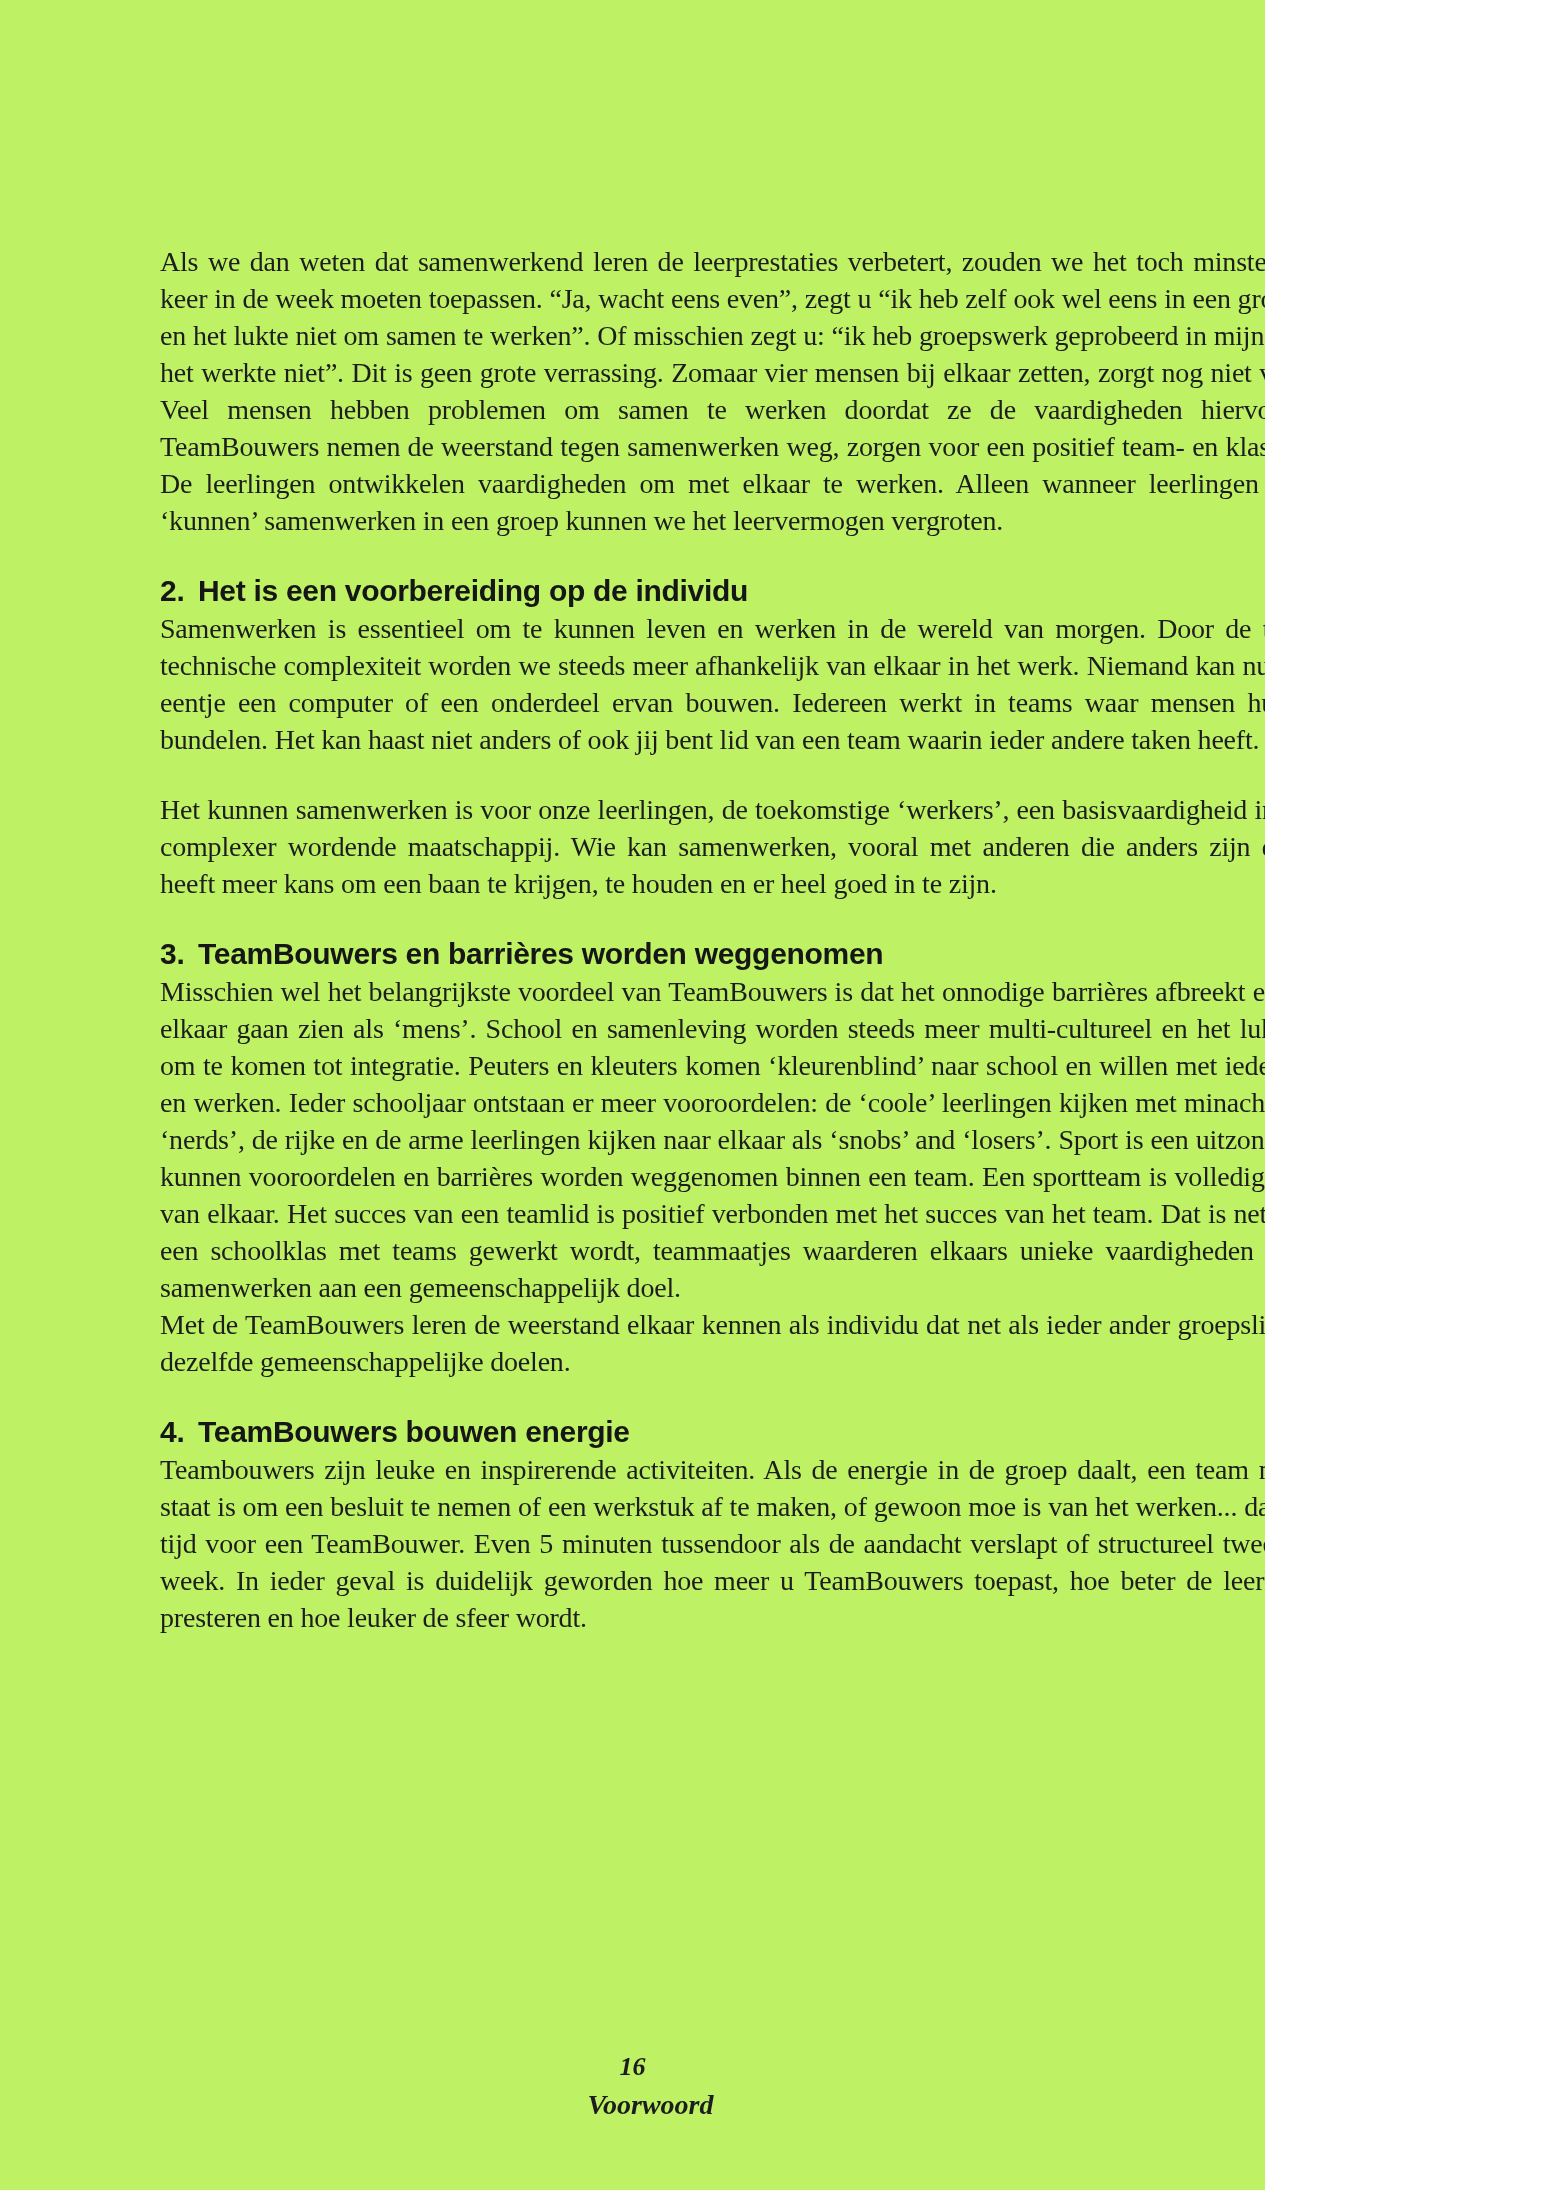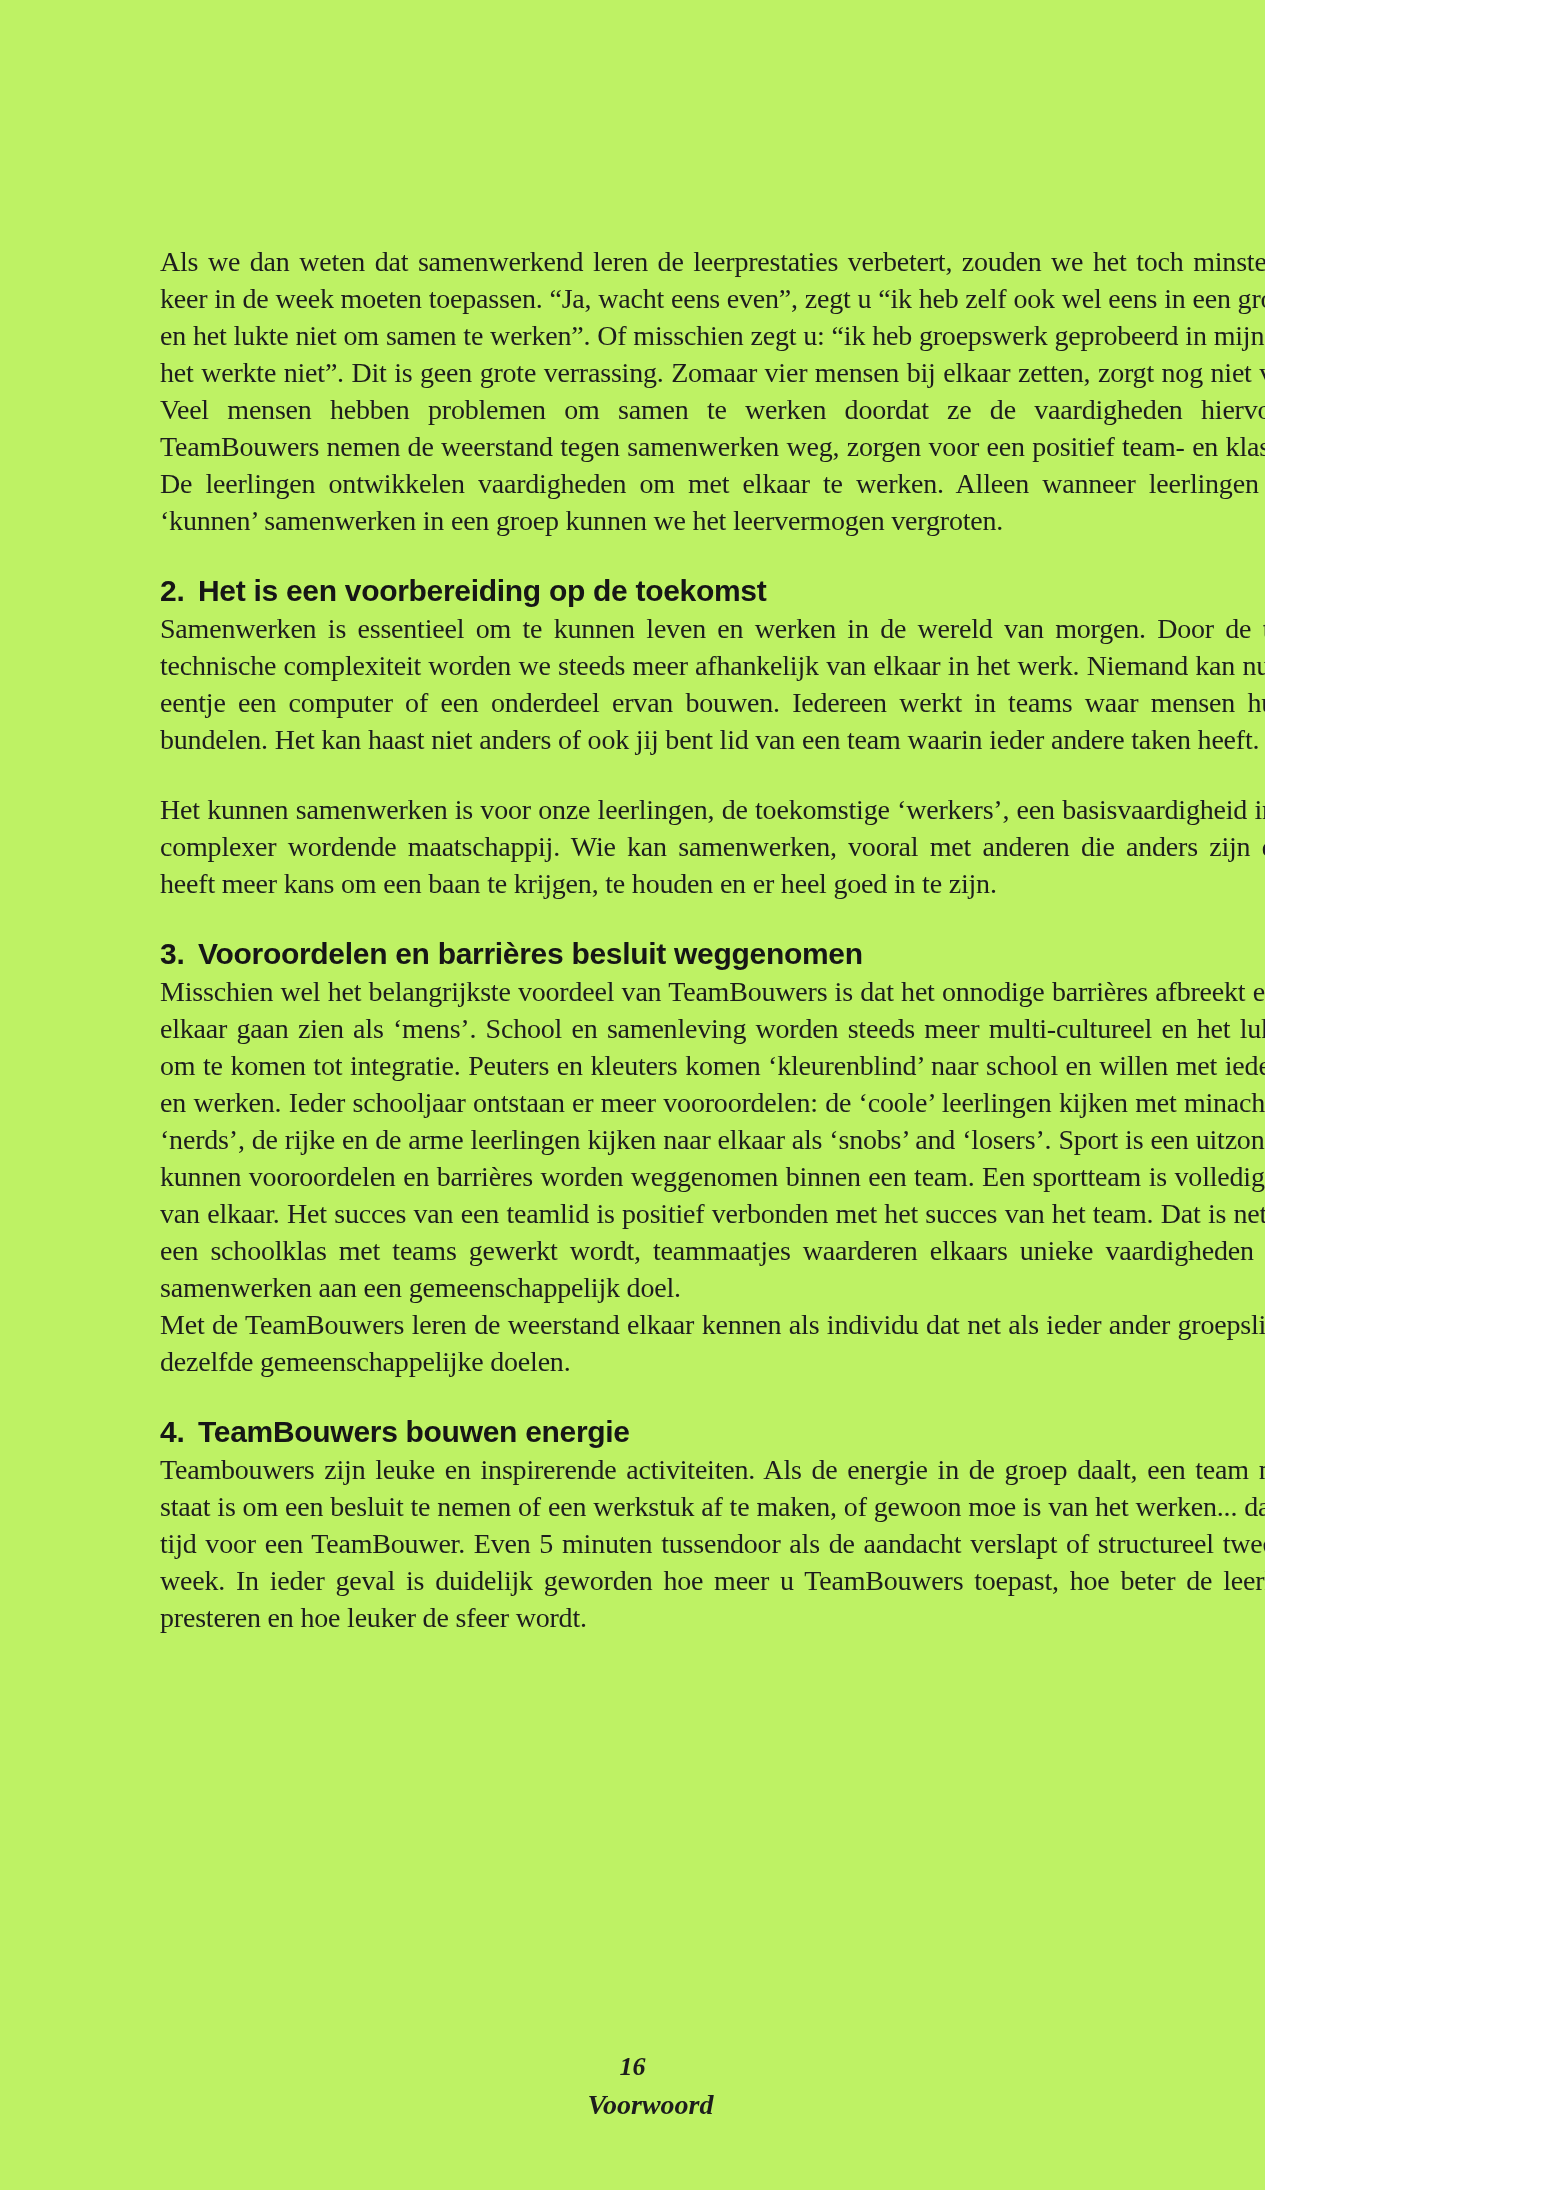--- a/index.html
+++ b/index.html
@@ -73,29 +73,29 @@
 </style>
 </head>
 <body>
 
 <div class="page">
   <main class="content">
 
     <p class="body-par">Als we dan weten dat samenwerkend leren de leerprestaties verbetert, zouden we het toch minstens een paar keer in de week moeten toepassen. “Ja, wacht eens even”, zegt u “ik heb zelf ook wel eens in een groep gewerkt en het lukte niet om samen te werken”. Of misschien zegt u: “ik heb groepswerk geprobeerd in mijn groep maar het werkte niet”. Dit is geen grote verrassing. Zomaar vier mensen bij elkaar zetten, zorgt nog niet voor succes. Veel mensen hebben problemen om samen te werken doordat ze de vaardigheden hiervoor missen. TeamBouwers nemen de weerstand tegen samenwerken weg, zorgen voor een positief team- en klassenklimaat. De leerlingen ontwikkelen vaardigheden om met elkaar te werken. Alleen wanneer leerlingen ‘willen’ en ‘kunnen’ samenwerken in een groep kunnen we het leervermogen vergroten.</p>
 
     <h2 class="section-heading">
-      <span class="heading-number">2.</span><span class="heading-title">Het is een voorbereiding op de toekomst</span>
+      <span class="heading-number">2.</span><span class="heading-title">Het is een voorbereiding op de individu</span>
     </h2>
 
     <p class="body-par">Samenwerken is essentieel om te kunnen leven en werken in de wereld van morgen. Door de toenemende technische complexiteit worden we steeds meer afhankelijk van elkaar in het werk. Niemand kan nu nog in zijn eentje een computer of een onderdeel ervan bouwen. Iedereen werkt in teams waar mensen hun krachten bundelen. Het kan haast niet anders of ook jij bent lid van een team waarin ieder andere taken heeft.</p>
 
     <p class="body-par gap-before">Het kunnen samenwerken is voor onze leerlingen, de toekomstige ‘werkers’, een basisvaardigheid in een steeds complexer wordende maatschappij.  Wie kan samenwerken, vooral met anderen die anders zijn dan wijzelf, heeft meer kans om een baan te krijgen, te houden en er heel goed in te zijn.</p>
 
     <h2 class="section-heading">
-      <span class="heading-number">3.</span><span class="heading-title">Vooroordelen en barrières besluit weggenomen</span>
+      <span class="heading-number">3.</span><span class="heading-title">TeamBouwers en barrières worden weggenomen</span>
     </h2>
 
     <p class="body-par">Misschien wel het belangrijkste voordeel van TeamBouwers is dat het onnodige barrières afbreekt en leerlingen elkaar gaan zien als ‘mens’. School en samenleving worden steeds meer multi-cultureel en het lukt niet goed om te komen tot integratie. Peuters en kleuters komen ‘kleurenblind’ naar school en willen met iedereen spelen en werken. Ieder schooljaar ontstaan er meer vooroordelen: de ‘coole’ leerlingen kijken met minachting naar de ‘nerds’, de rijke en de arme leerlingen kijken naar elkaar als ‘snobs’ and ‘losers’. Sport is een uitzondering, daar kunnen vooroordelen en barrières worden weggenomen binnen een team. Een sportteam is volledig afhankelijk van elkaar. Het succes van een teamlid is positief verbonden met het succes van het team. Dat is net zo als er in een schoolklas met teams gewerkt wordt, teammaatjes waarderen elkaars unieke vaardigheden wanneer ze samenwerken aan een gemeenschappelijk doel.</p>
 
     <p class="body-par">Met de TeamBouwers leren de weerstand elkaar kennen als individu dat net als ieder ander groepslid werkt aan dezelfde gemeenschappelijke doelen.</p>
 
 
     <h2 class="section-heading">
       <span class="heading-number">4.</span><span class="heading-title">TeamBouwers bouwen energie</span>
     </h2>

